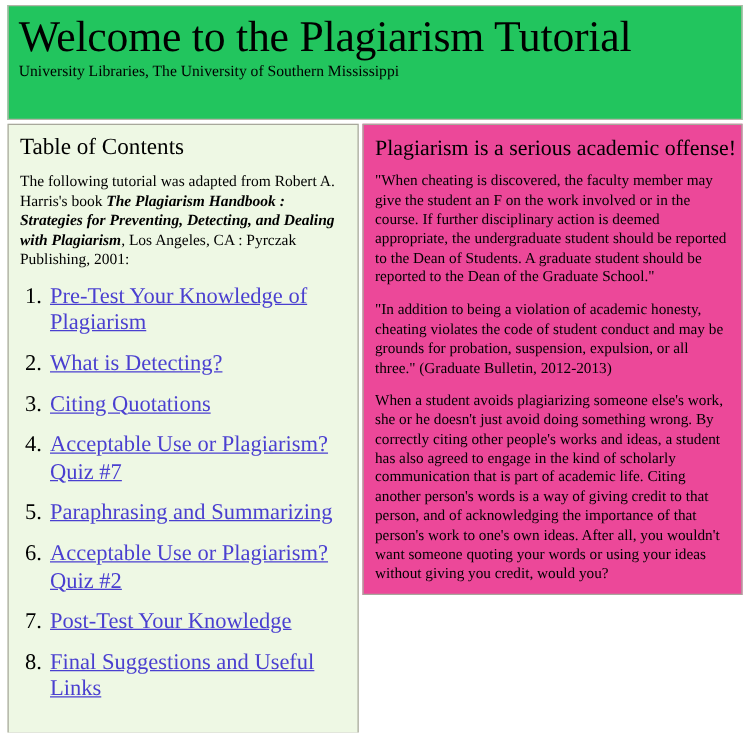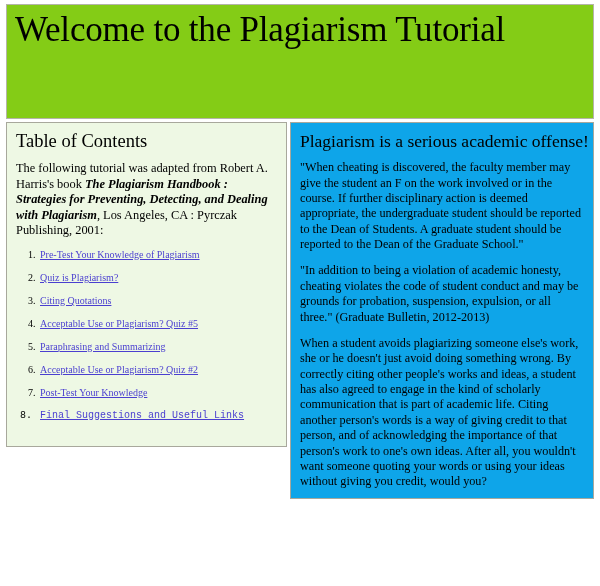--- a/index.html
+++ b/index.html
@@ -11,25 +11,25 @@
     overflow: hidden;
   }
   body {
     font-family: "Liberation Serif", "DejaVu Serif", serif;
     color: #000000;
   }
 
   
   .header-box {
     margin: 4px 6px 0 6px;
-    background: #84cc16;
+    background: #22c55e;
     border: 1px solid #b4b4a8;
     padding: 6px 8px 8px 8px;
     box-sizing: border-box;
-    height: 115px;
+    height: 92px;
   }
   .page-title {
     font-size: 35px;
     line-height: 1.08;
     font-weight: normal;
     margin: 0 0 1px 0;
     letter-spacing: -0.2px;
     white-space: nowrap;
   }
   .page-subtitle {
@@ -66,21 +66,21 @@
     overflow: hidden;
   }
   .panel-left {
     width: 281px;
     flex: 0 0 281px;
     background: #eef8e4;
     margin-right: 3px;
   }
   .panel-right {
     flex: 1 1 auto;
-    background: #0ea5e9;
+    background: #ec4899;
   }
   .panel-heading {
     font-size: 18.5px;
     font-weight: normal;
     margin: 1px 0 9px 0;
     line-height: 1.15;
   }
   .panel-right .panel-heading {
     font-size: 17.5px;
     white-space: nowrap;
@@ -95,50 +95,51 @@
     line-height: 1.26;
     margin: 0 0 11px 0;
   }
   .panel-right p:last-child { margin-bottom: 0; }
 
   em.booktitle { font-style: italic; font-weight: bold; }
 
   ol.toc-list {
     margin: 0;
     padding: 0 0 16px 22px;
-    font-size: 10px;
+    font-size: 18px;
     line-height: 1.2;
   }
   ol.toc-list li {
     margin: 0 0 11px 0;
     padding-left: 2px;
   }
-  ol.toc-list li:last-child { margin-bottom: 0; font-family: Liberation Mono, monospace; }
+  ol.toc-list li:last-child { margin-bottom: 0; }
   ol.toc-list a {
     color: #4a3fd0;
     text-decoration: underline;
   }
 </style>
 </head>
 <body>
 
 <div class="header-box">
   <h1 class="page-title">Welcome to the Plagiarism Tutorial</h1>
+  <div class="page-subtitle">University Libraries, The University of Southern Mississippi</div>
 </div>
 
 <div class="panels">
 
   <div class="panel panel-left">
     <h2 class="panel-heading">Table of Contents</h2>
     <p><span>The following tutorial was adapted from Robert A. Harris's book </span><em class="booktitle">The Plagiarism Handbook : Strategies for Preventing, Detecting, and Dealing with Plagiarism</em><span>, Los Angeles, CA : Pyrczak Publishing, 2001:</span></p>
     <ol class="toc-list">
       <li><a href="#">Pre-Test Your Knowledge of Plagiarism</a></li>
-      <li><a href="#">Quiz is Plagiarism?</a></li>
+      <li><a href="#">What is Detecting?</a></li>
       <li><a href="#">Citing Quotations</a></li>
-      <li><a href="#">Acceptable Use or Plagiarism? Quiz #5</a></li>
+      <li><a href="#">Acceptable Use or Plagiarism? Quiz #7</a></li>
       <li><a href="#">Paraphrasing and Summarizing</a></li>
       <li><a href="#">Acceptable Use or Plagiarism? Quiz #2</a></li>
       <li><a href="#">Post-Test Your Knowledge</a></li>
       <li><a href="#">Final Suggestions and Useful Links</a></li>
     </ol>
   </div>
 
   <div class="panel panel-right">
     <h2 class="panel-heading">Plagiarism is a serious academic offense!</h2>
     <p>"When cheating is discovered, the faculty member may give the student an F on the work involved or in the course. If further disciplinary action is deemed appropriate, the undergraduate student should be reported to the Dean of Students. A graduate student should be reported to the Dean of the Graduate School."</p>

